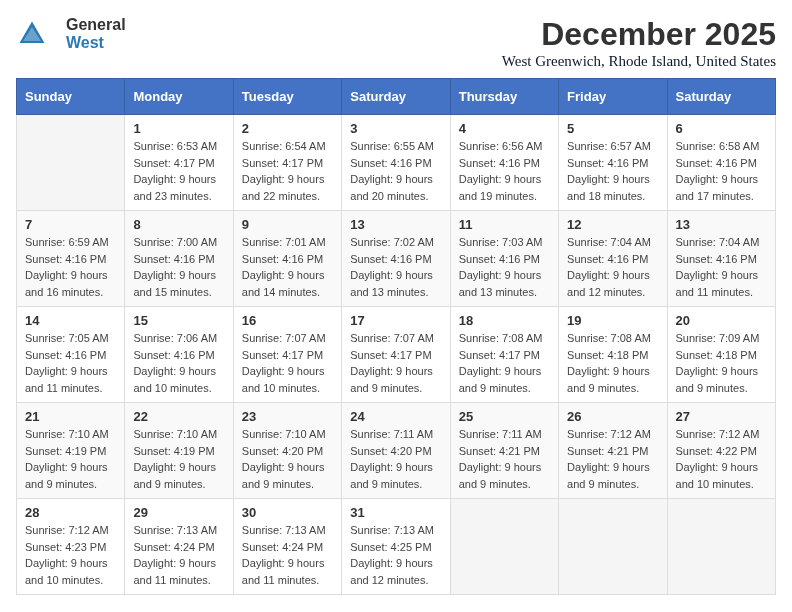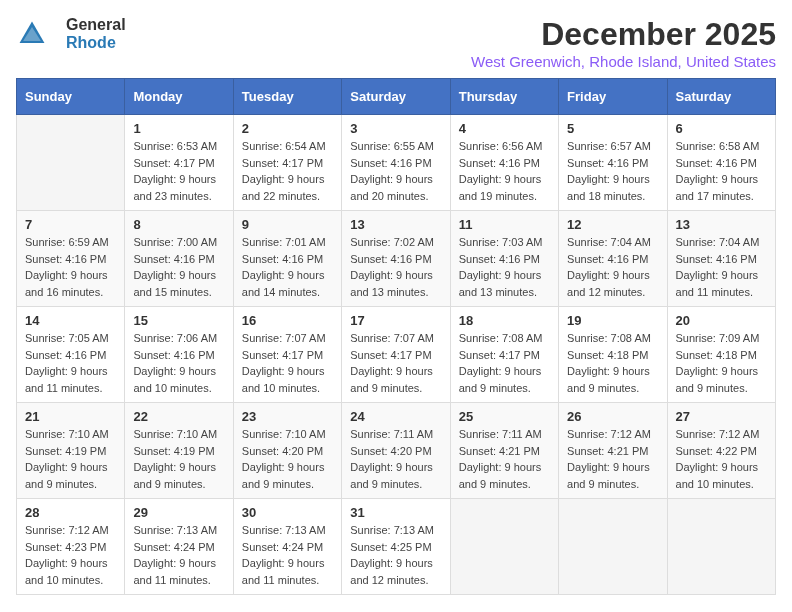--- a/index.html
+++ b/index.html
@@ -35,21 +35,22 @@
       text-align: right;
       margin-left: 44px;
     }
     .month-title {
       font-size: 32px;
       font-weight: bold;
       color: #333;
     }
     .location-subtitle {
       font-size: 15px;
-      color: #8b5cf6;
+      color: #0f172a;
+      font-family: Liberation Serif, serif;
     }
     table {
       width: 100%;
       border-collapse: collapse;
       border: 1px solid #ccc;
     }
     thead tr th {
       background-color: #4472c4;
       color: #fff;
       text-align: left;
@@ -90,21 +91,21 @@
 <body>
 
 <div class="header-area">
   <div class="logo-area">
     <svg class="logo-icon" viewBox="0 0 36 36">
       <polygon points="18,4 32,28 4,28" fill="#2a7ab5"></polygon>
       <polygon points="18,10 28,26 8,26" fill="#fff" opacity="0.3"></polygon>
     </svg>
     <div class="logo-text">
       <div style="color:#333;font-size:16px;font-weight:bold;line-height:1.1;">General</div>
-      <div style="color:#2a7ab5;font-size:16px;font-weight:bold;line-height:1.1;">Rhode</div>
+      <div style="color:#2a7ab5;font-size:16px;font-weight:bold;line-height:1.1;">West</div>
     </div>
   </div>
   <div class="title-area">
     <div class="month-title">December 2025</div>
     <div class="location-subtitle">West Greenwich, Rhode Island, United States</div>
   </div>
 </div>
 
 <table>
   <thead>

